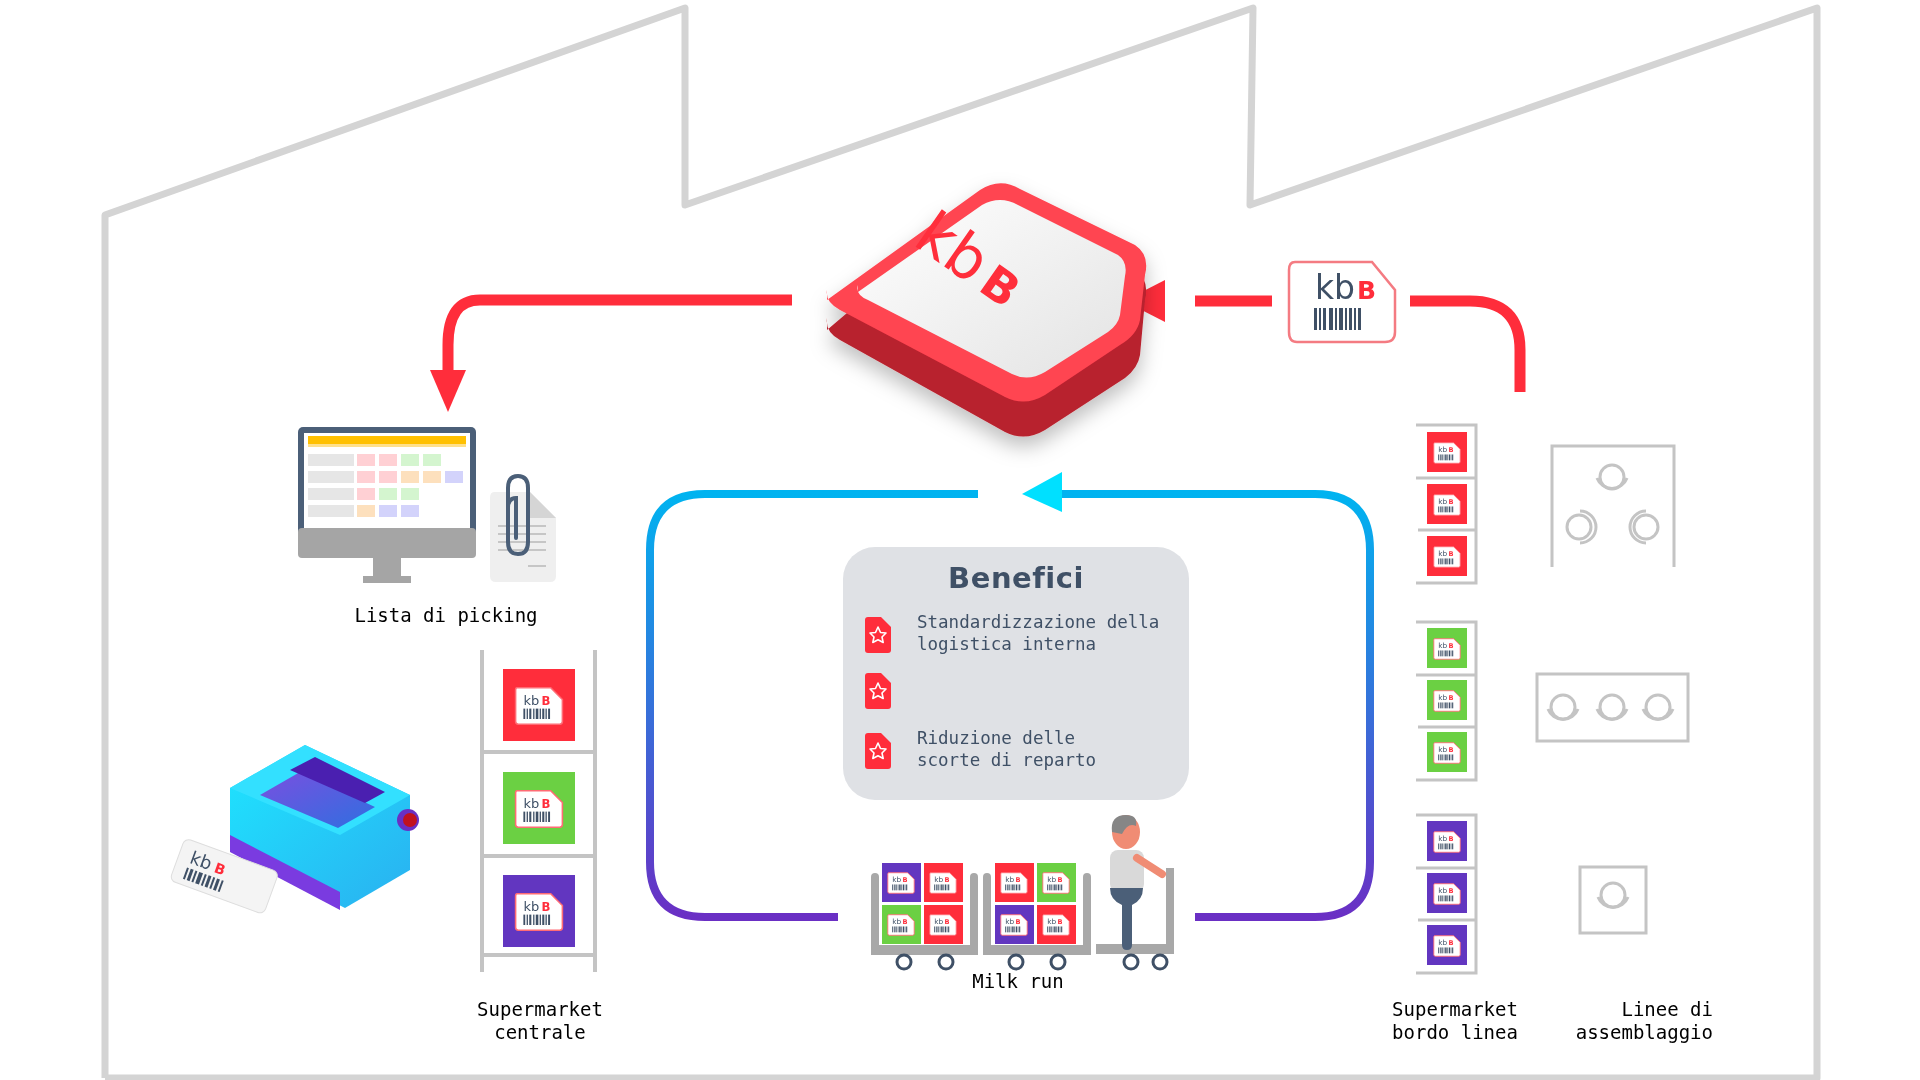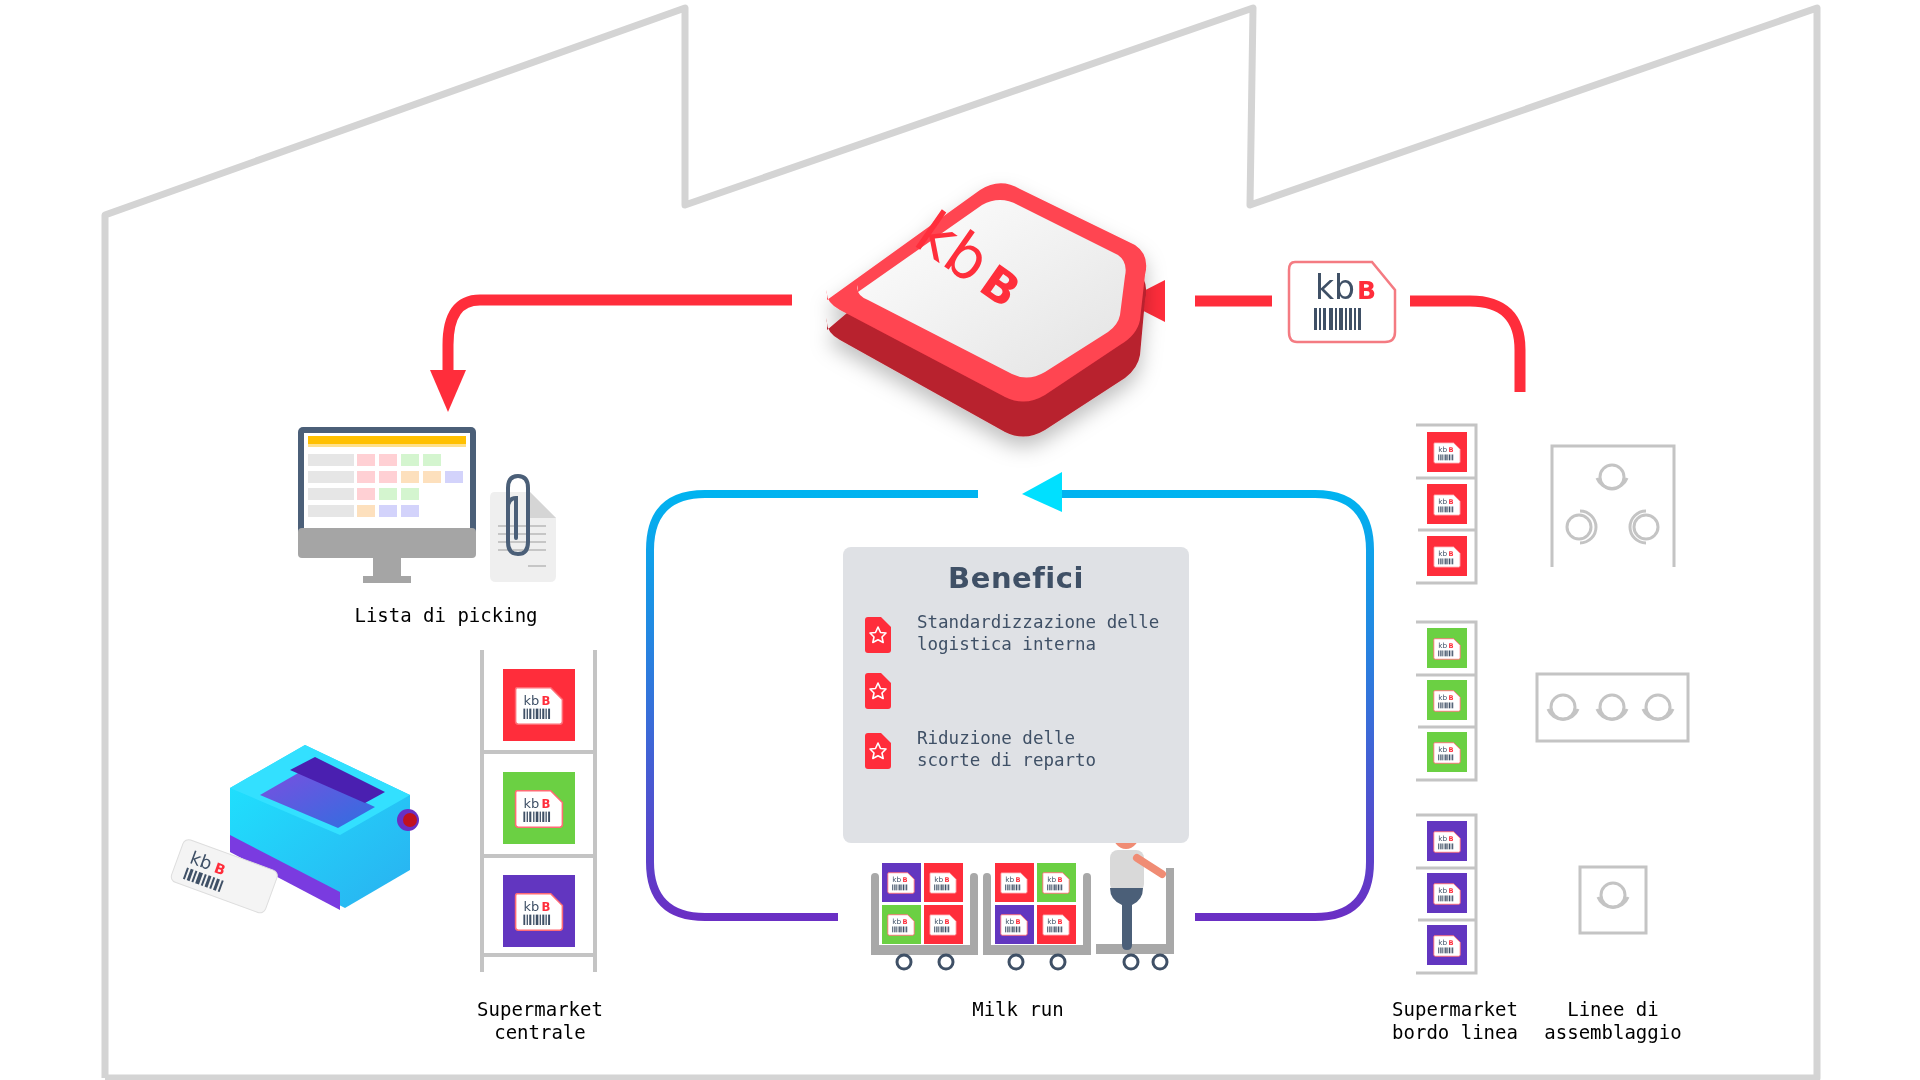--- a/index.html
+++ b/index.html
@@ -1,19 +1,19 @@
 <!DOCTYPE html>
 <html><head>
 <meta charset="utf-8">
 <style>
   html, body { margin:0; padding:0; background:#ffffff; }
   body { width:1920px; height:1080px; position:relative; overflow:hidden; font-family:"DejaVu Sans", sans-serif; color:#3f5066; }
   svg.bg { position:absolute; left:0; top:0; }
   .label { position:absolute; text-align:center; font-family:"DejaVu Sans Mono", monospace; font-size:19px; line-height:23px; color:#000000; }
-  .benefits { position:absolute; left:843px; top:547px; width:346px; height:296px; background:#dfe1e5; border-radius:8px; }
+  .benefits { position:absolute; left:843px; top:547px; width:346px; height:253px; background:#dfe1e5; border-radius:32px; }
   .benefits h2 { margin:0; position:absolute; top:14px; left:0; width:100%; text-align:center; font-family:"DejaVu Sans", sans-serif; font-weight:bold; font-size:29px; color:#3f5066; letter-spacing:0.5px; }
   .benefit { position:absolute; left:22px; width:320px; height:50px; }
   .benefit .ic { position:absolute; left:0; top:6px; width:26px; height:36px; }
   .benefit .txt { position:absolute; left:52px; top:0; font-family:"DejaVu Sans Mono", monospace; font-size:17.5px; line-height:22px; color:#3f5066; white-space:pre-line; }
 </style>
 </head>
 <body>
 
 <svg class="bg" width="1920" height="1080" viewBox="0 0 1920 1080">
   <defs>
@@ -304,37 +304,37 @@
     </g>
   </g>
 </svg>
 
 <div class="benefits">
   <h2>Benefici</h2>
   <div class="benefit" style="top:64px">
     <svg class="ic" viewBox="0 0 26 36">
         <use href="#starTag"></use>
       </svg>
-    <div class="txt">Standardizzazione delle
+    <div class="txt">Standardizzazione della
 logistica interna</div>
   </div>
   <div class="benefit" style="top:120px">
     <svg class="ic" viewBox="0 0 26 36">
         <use href="#starTag"></use>
       </svg>
   </div>
   <div class="benefit" style="top:180px">
     <svg class="ic" viewBox="0 0 26 36">
         <use href="#starTag"></use>
       </svg>
     <div class="txt">Riduzione delle
 scorte di reparto</div>
   </div>
 </div>
 
 <div class="label" style="left:346px; top:604px; width:200px;">Lista di picking</div>
 <div class="label" style="left:440px; top:998px; width:200px; white-space:pre-line;">Supermarket
 centrale</div>
-<div class="label" style="left:918px; top:998px; width:200px;">Milk run</div>
+<div class="label" style="left:918px; top:970px; width:200px;">Milk run</div>
 <div class="label" style="left:1355px; top:998px; width:200px; white-space:pre-line;">Supermarket
 bordo linea</div>
-<div class="label" style="left:1513px; top:998px; width:200px; white-space:pre-line;">Linee di
+<div class="label" style="left:1513px; top:998px; width:200px; white-space:pre-line;text-align:right;">Linee di
 assemblaggio</div>
 
 </body></html>

